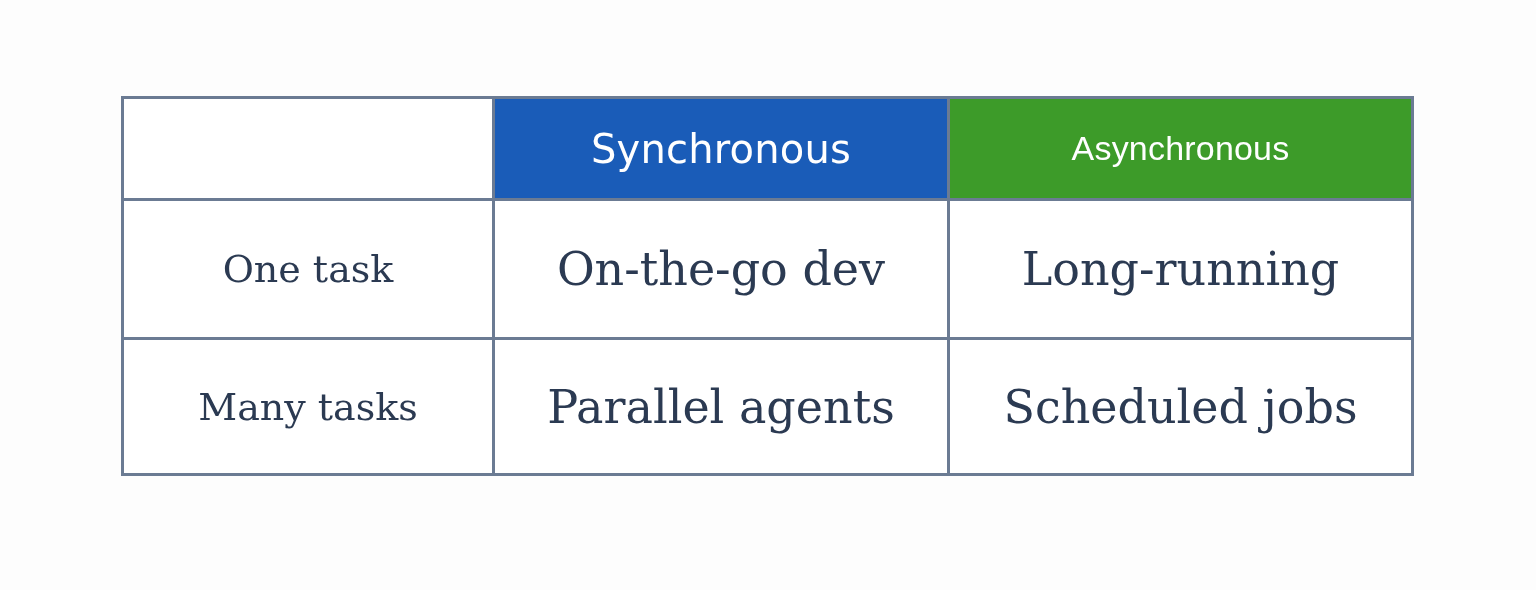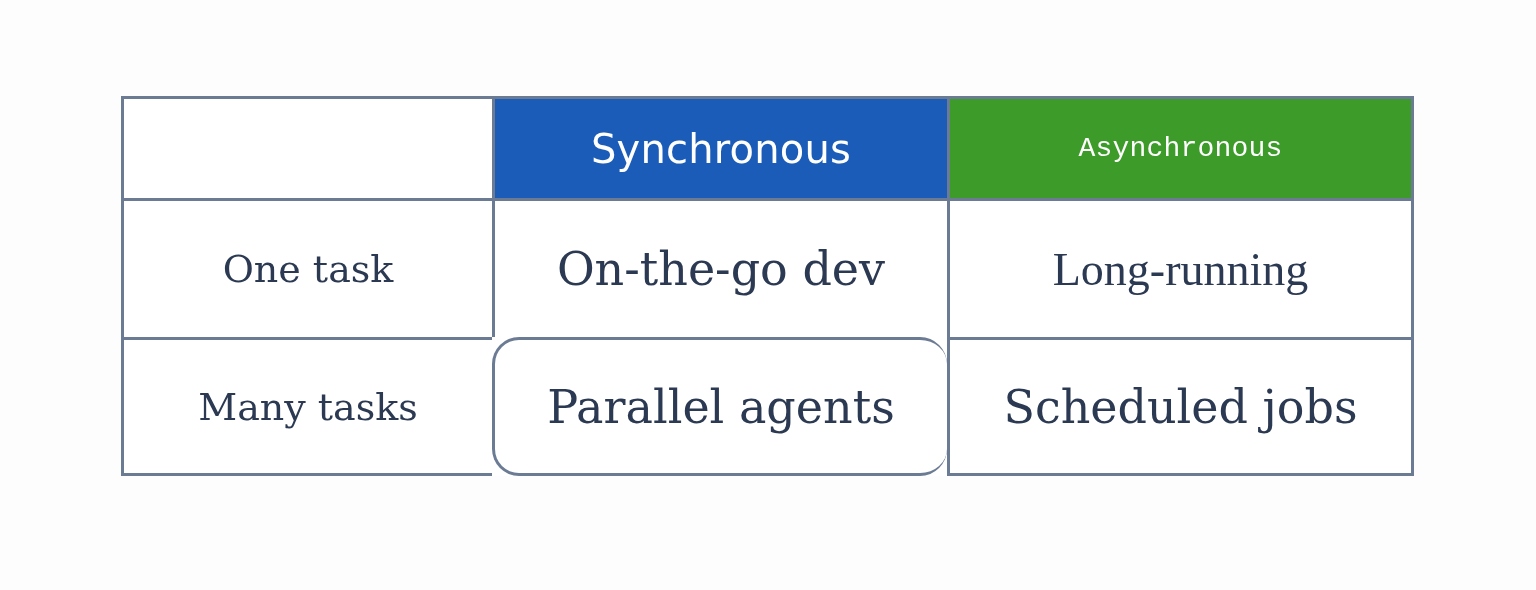--- a/index.html
+++ b/index.html
@@ -74,23 +74,23 @@
     color: #ffffff;
     font-family: "DejaVu Sans", "Liberation Sans", sans-serif;
     font-weight: bold;
     font-size: 40px;
     letter-spacing: 0.2px;
   }
 
   .header-async {
     background: #3d9b29;
     color: #ffffff;
-    font-family: Liberation Mono, monospace;
+    font-family: Liberation Sans, sans-serif;
     font-weight: bold;
-    font-size: 28px;
+    font-size: 34px;
     letter-spacing: 0.2px;
   }
 
   
   .data-row td { height: 139px; }
 
   .cell-rowlabel {
     font-family: "DejaVu Serif", "Liberation Serif", serif;
     font-weight: bold;
     font-size: 38px;
@@ -121,23 +121,23 @@
         <th class="header-corner" style="background: rgb(255, 255, 255); color: rgb(43, 58, 82); border-color: rgb(107, 123, 147);"></th>
         <th class="header-sync" style="background: rgb(26, 92, 184); color: rgb(255, 255, 255); border-color: rgb(107, 123, 147);">Synchronous</th>
         <th class="header-async" style="background: rgb(61, 155, 41); color: rgb(255, 255, 255); border-color: rgb(107, 123, 147);">Asynchronous</th>
       </tr>
     </thead>
 
     <tbody>
       <tr class="data-row">
         <td class="cell-rowlabel" style="border-color: rgb(107, 123, 147);">One task</td>
         <td class="cell-value" style="border-color: rgb(107, 123, 147);">On-the-go dev</td>
-        <td class="cell-value" style="border-color: rgb(107, 123, 147); font-family: Liberation Serif, serif;">Long-running</td>
+        <td class="cell-value" style="border-color: rgb(107, 123, 147);">Long-running</td>
       </tr>
       <tr class="data-row">
         <td class="cell-rowlabel" style="border-color: rgb(107, 123, 147);">Many tasks</td>
-        <td class="cell-value" style="border-color: rgb(107, 123, 147); border-radius: 27px;">Parallel agents</td>
+        <td class="cell-value" style="border-color: rgb(107, 123, 147);">Parallel agents</td>
         <td class="cell-value" style="border-color: rgb(107, 123, 147); text-align: center;">Scheduled jobs</td>
       </tr>
     </tbody>
   </table>
 
 </div>
 
 </body></html>

